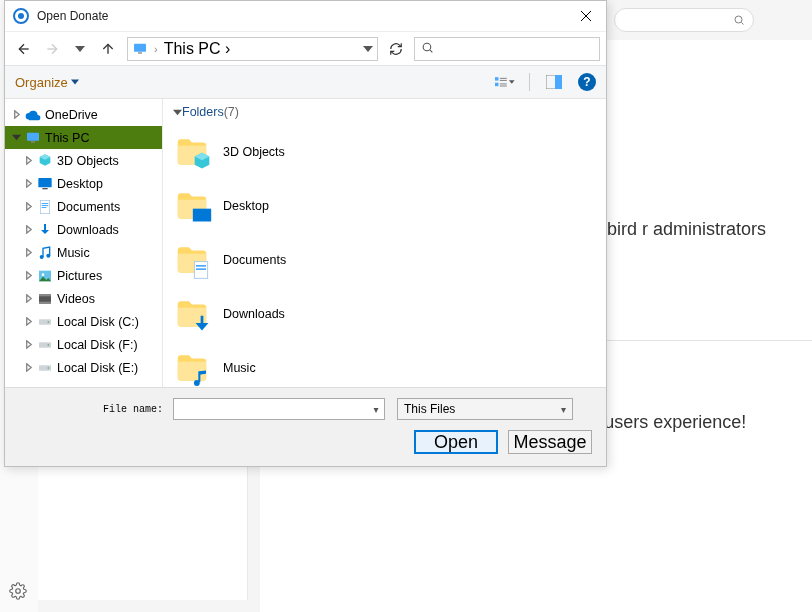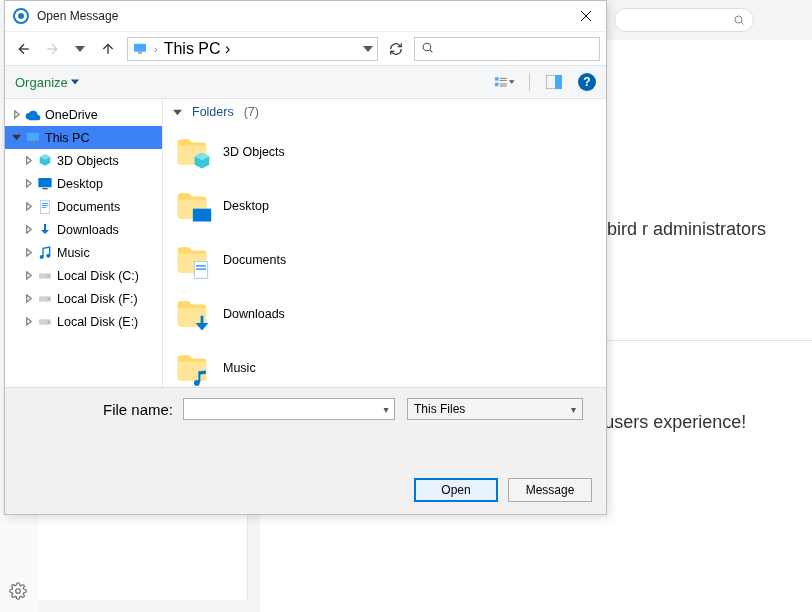--- a/index.html
+++ b/index.html
@@ -41,53 +41,53 @@
 .path-box { flex: 1; height: 24px; border: 1px solid #ccc; margin: 0 4px; display: flex; align-items: center; padding: 0 4px; gap: 6px; background: #fff; }
 .path-icon { width: 16px; height: 16px; }
 .path-txt { font-size: 16px; flex:1; }
 .path-drop { color: #555; }
 .refresh-btn { width: 24px; height: 24px; display: flex; align-items: center; justify-content: center; border: 1px solid transparent; cursor:pointer;}
 .search-box { width: 186px; height: 24px; border: 1px solid #ccc; display: flex; align-items: center; padding: 0 6px; margin-left: 4px; background:#fff;}
 .search-box input { border: none; outline: none; font-size: 12px; flex: 1; color: #555; background: transparent; }
 .search-box .sicon { color: #555; }
 
 .dlg-toolbar { height: 34px; background: #f5f6f8; border-top: 1px solid #e4e4e4; border-bottom: 1px solid #e4e4e4; display: flex; align-items: center; padding: 0 10px; }
-.org-btn { color: #15803d; font-size: 13px; display: flex; align-items: center; gap: 3px; cursor: pointer; }
+.org-btn { color: #a16207; font-size: 13px; display: flex; align-items: center; gap: 3px; cursor: pointer; }
 .tb-right { margin-left: auto; display: flex; align-items: center; gap: 14px; }
 .tb-ico { width: 20px; height: 20px; display: flex; align-items: center; justify-content: center; cursor:pointer; }
 .tb-sep { width:1px; height:18px; background:#ccc;}
 .help-ico { width: 18px; height: 18px; border-radius: 50%; background: #0063b1; color: #fff; font-size: 12px; font-weight: bold; display: flex; align-items: center; justify-content: center; cursor:pointer;}
 
 .dlg-body { display: flex; height: 288px; }
 .tree { width: 158px; border-right: 1px solid #e8e8e8; overflow: hidden; padding-top: 4px; font-size: 12.5px; text-align: center;}
 .tree-item { height: 23px; display: flex; align-items: center; padding-left: 6px; gap: 4px; cursor: pointer; white-space: nowrap;}
 .tree-item.lvl1 { padding-left: 18px; }
-.tree-item.selected { background: #3b82f6; }
+.tree-item.selected { background: #4d7c0f; }
 .chev { width: 10px; color: #666; font-size: 10px; display:inline-flex; justify-content:center;}
 .ti-icon { width: 16px; height: 16px; display: inline-flex; align-items: center; justify-content: center; }
 
 .content { flex: 1; padding: 6px 10px; overflow: hidden; }
-.ct-header { color: #1a4e8a; font-size: 12.5px; display: flex; align-items: center; gap: 10px; margin-bottom: 6px; }
+.ct-header { color: #1a4e8a; font-size: 12.5px; display: flex; align-items: center; gap: 0; margin-bottom: 6px; }
 .ct-header .ccount { color: #666; }
 .folder-list {}
 .folder-row { display: flex; align-items: center; gap: 12px; height: 54px; cursor:pointer;}
 .folder-ico { width: 38px; height: 38px; position: relative; }
 .folder-base { position:absolute; inset:0; }
 .folder-overlay { position:absolute; right:-2px; bottom:-2px; width:22px; height:22px; }
 .folder-label { font-size: 12.5px; }
 
 .dlg-footer { background: #f1f1f1; border-top: 1px solid #ddd; padding: 10px 14px 12px; }
 .fn-row { display: flex; align-items: center; gap: 6px; margin-bottom: 10px; }
-.fn-label { font-size: 15px; width: auto; text-align: right; margin-left: 84px; margin-right:4px;}
+.fn-label { font-size: 10px; width: auto; text-align: right; margin-left: 84px; margin-right:4px;font-family:Liberation Mono, monospace;}
 .fn-input { width: 212px; height: 22px; border: 1px solid #aaa; background:#fff; display:flex; align-items:center;}
 .fn-input input { flex:1; border:none; outline:none; font-size:12px; padding:0 4px; background:transparent;}
 .fn-dd { width:16px; text-align:center; color:#555; font-size:10px; cursor:pointer;}
 .ft-select { width: 176px; height: 22px; border: 1px solid #aaa; background: #f4f4f4; font-size: 12px; display: flex; align-items: center; padding: 0 6px; justify-content: space-between; cursor:pointer; margin-left: 6px;}
 .btn-row { display: flex; justify-content: flex-end; gap: 10px; }
-.btn { width: 84px; height: 24px; border: 1px solid #aaa; background: #f4f4f4; font-size: 12px; cursor: pointer; margin-top: 48px; }
+.btn { width: 84px; height: 24px; border: 1px solid #aaa; background: #f4f4f4; font-size: 18px; cursor: pointer; }
 .btn.primary { border: 2px solid #0078d7; background: #e8f2fc; }
 </style>
 </head>
 <body>
 
 <div class="bg-app">
   <div class="bg-leftstrip">
     <div class="gear-btn">
       <svg width="18" height="18" viewBox="0 0 24 24" fill="none" stroke="currentColor" stroke-width="1.6">
           <circle cx="12" cy="12" r="3"></circle>
@@ -145,21 +145,21 @@
         <span>Help</span>
       </div>
       <div class="sec-body">Curious about helping? ​ code to help other users experience! Join us in th participate in the Thund</div>
     </div>
   </div>
 </div>
 
 <div class="dialog">
   <div class="dlg-title">
     <span class="dlg-title-icon"></span>
-    <span class="dlg-title-text">Open Message</span>
+    <span class="dlg-title-text">Open Donate</span>
     <div class="dlg-close">
       <svg width="12" height="12" viewBox="0 0 12 12" stroke="currentColor" stroke-width="1">
           <path d="M1 1l10 10M11 1L1 11"></path>
         </svg>
     </div>
   </div>
 
   <div class="dlg-nav">
     <div class="nav-btn">
         <svg width="16" height="16" viewBox="0 0 24 24" fill="none" stroke="#333" stroke-width="2">
@@ -346,20 +346,50 @@
           <span>Music</span>
         </div>
         <div class="tree-item lvl1">
           <span class="chev">
             <svg width="9" height="9" viewBox="0 0 10 10" fill="none" stroke="#888" stroke-width="1.5">
               <path d="M3 1l5 4-5 4z" fill="#fff"></path>
             </svg>
           </span>
           <span class="ti-icon">
             <svg width="16" height="16" viewBox="0 0 24 24">
+              <rect x="3" y="4" width="18" height="16" fill="#65c2e8"></rect>
+              <circle cx="9" cy="10" r="2" fill="#fff"></circle>
+              <path d="M3 20l6-7 5 5 3-3 4 5z" fill="#2e7d32"></path>
+            </svg>
+          </span>
+          <span>Pictures</span>
+        </div>
+        <div class="tree-item lvl1">
+          <span class="chev">
+            <svg width="9" height="9" viewBox="0 0 10 10" fill="none" stroke="#888" stroke-width="1.5">
+              <path d="M3 1l5 4-5 4z" fill="#fff"></path>
+            </svg>
+          </span>
+          <span class="ti-icon">
+            <svg width="16" height="16" viewBox="0 0 24 24">
+              <rect x="3" y="5" width="18" height="14" fill="#555"></rect>
+              <rect x="3" y="5" width="18" height="3" fill="#888"></rect>
+              <rect x="3" y="16" width="18" height="3" fill="#888"></rect>
+            </svg>
+          </span>
+          <span>Videos</span>
+        </div>
+        <div class="tree-item lvl1">
+          <span class="chev">
+            <svg width="9" height="9" viewBox="0 0 10 10" fill="none" stroke="#888" stroke-width="1.5">
+              <path d="M3 1l5 4-5 4z" fill="#fff"></path>
+            </svg>
+          </span>
+          <span class="ti-icon">
+            <svg width="16" height="16" viewBox="0 0 24 24">
               <rect x="3" y="8" width="18" height="8" rx="1" fill="#cfd4d9"></rect>
               <rect x="16" y="11" width="2" height="2" fill="#4caf50"></rect>
             </svg>
           </span>
           <span>Local Disk (C:)</span>
         </div>
         <div class="tree-item lvl1">
           <span class="chev">
             <svg width="9" height="9" viewBox="0 0 10 10" fill="none" stroke="#888" stroke-width="1.5">
               <path d="M3 1l5 4-5 4z" fill="#fff"></path>

